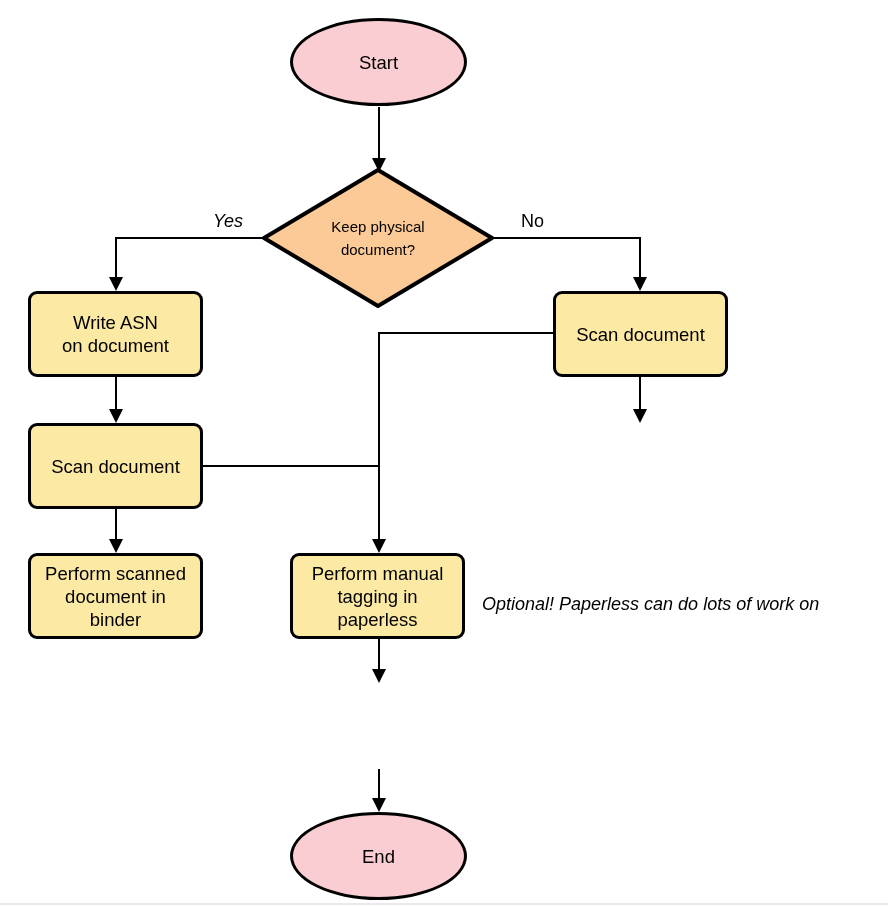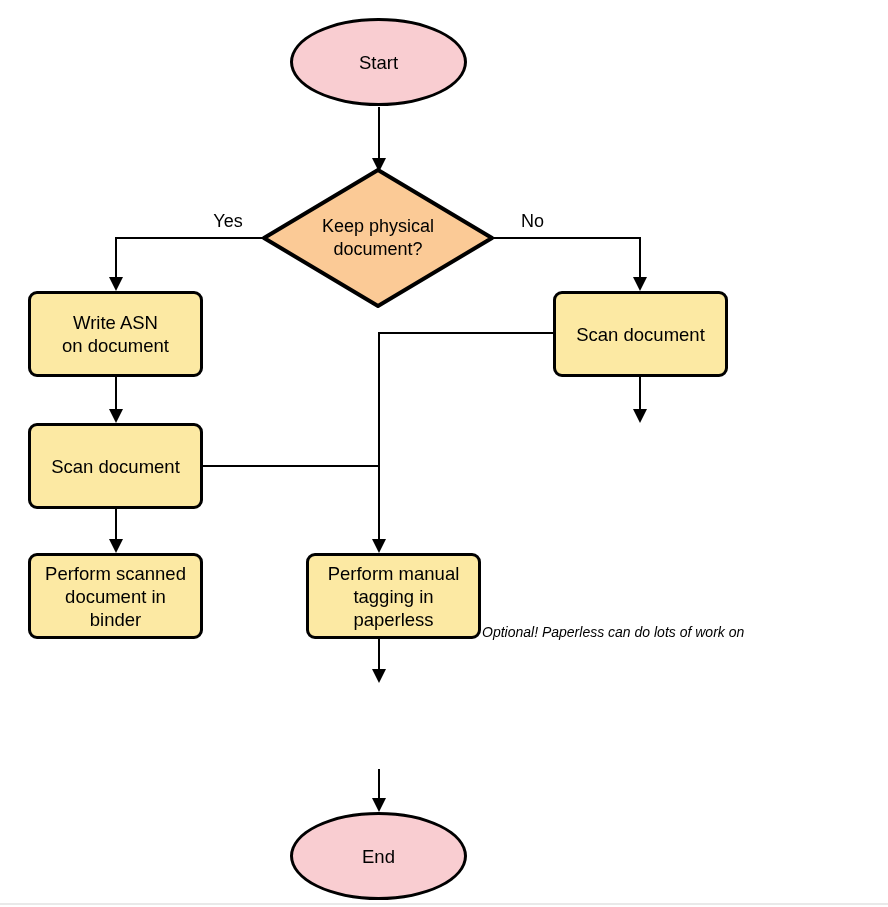--- a/index.html
+++ b/index.html
@@ -16,27 +16,27 @@
 
   .terminal { width: 177px; height: 88px; border: 3.6px solid #000000;
               border-radius: 50%; background: #f9cdd1; }
 
   .process { width: 175px; height: 86px; border: 3.2px solid #000000;
              border-radius: 9px; background: #fce9a3; }
 
   .decision-svg { position: absolute; left: 261px; top: 167px; z-index: 2; }
   .decision-label { position: absolute; left: 261px; top: 167px; width: 234px; height: 142px;
                     z-index: 3; display: flex; flex-direction: column; align-items: center;
-                    justify-content: center; text-align: center; font-size: 18px; line-height: 23px; }
+                    justify-content: center; text-align: center; font-size: 15px; line-height: 23px; }
 
   .edge-label { position: absolute; z-index: 2; width: 48px; text-align: center;
                 font-size: 18px; line-height: 20px; }
 
   .note { position: absolute; left: 482px; top: 592px; z-index: 2; font-style: italic;
-          font-size: 14px; line-height: 25.5px; white-space: nowrap; margin-top: 28px; }
+          font-size: 18px; line-height: 25.5px; white-space: nowrap; }
 
   .bottom-edge { position: absolute; left: 0; top: 903px; width: 888px; height: 1.5px;
                  background: #e9e9e9; z-index: 0; }
 </style>
 </head>
 <body>
 
 <div class="canvas">
 
   <svg class="connectors" width="888" height="907" viewBox="0 0 888 907">
@@ -76,41 +76,41 @@
   </div>
 
   <svg class="decision-svg" width="234" height="142" viewBox="0 0 234 142">
     <polygon points="117,3 231,71 117,139 3,71" fill="#fbca96" stroke="#000000" stroke-width="4" stroke-linejoin="round"></polygon>
   </svg>
   <div class="decision-label">
     <div>Keep physical</div>
     <div>document?</div>
   </div>
 
-  <div class="edge-label" style="left:204px; top:211px;">Yes</div>
+  <div class="edge-label" style="left:204px; top:211px;font-style:italic;">Yes</div>
   <div class="edge-label" style="left:496px; top:211px;text-align:right;">No</div>
 
   <div class="node process" style="left:28px; top:291px;text-align:center;">
     <div>Write ASN</div>
     <div>on document</div>
   </div>
   <div class="node process" style="left:28px; top:423px;">
     <div>Scan document</div>
   </div>
   <div class="node process" style="left:28px; top:553px;">
     <div>Perform scanned</div>
     <div>document in</div>
     <div>binder</div>
   </div>
 
   <div class="node process" style="left:553px; top:291px;">
     <div>Scan document</div>
   </div>
 
-  <div class="node process" style="left:290px; top:553px;margin-left:16px;">
+  <div class="node process" style="left:290px; top:553px;">
     <div>Perform manual</div>
     <div>tagging in</div>
     <div>paperless</div>
   </div>
 
   <div class="node terminal" style="left:290px; top:812px;">
     <div>End</div>
   </div>
 
   <div class="note">

